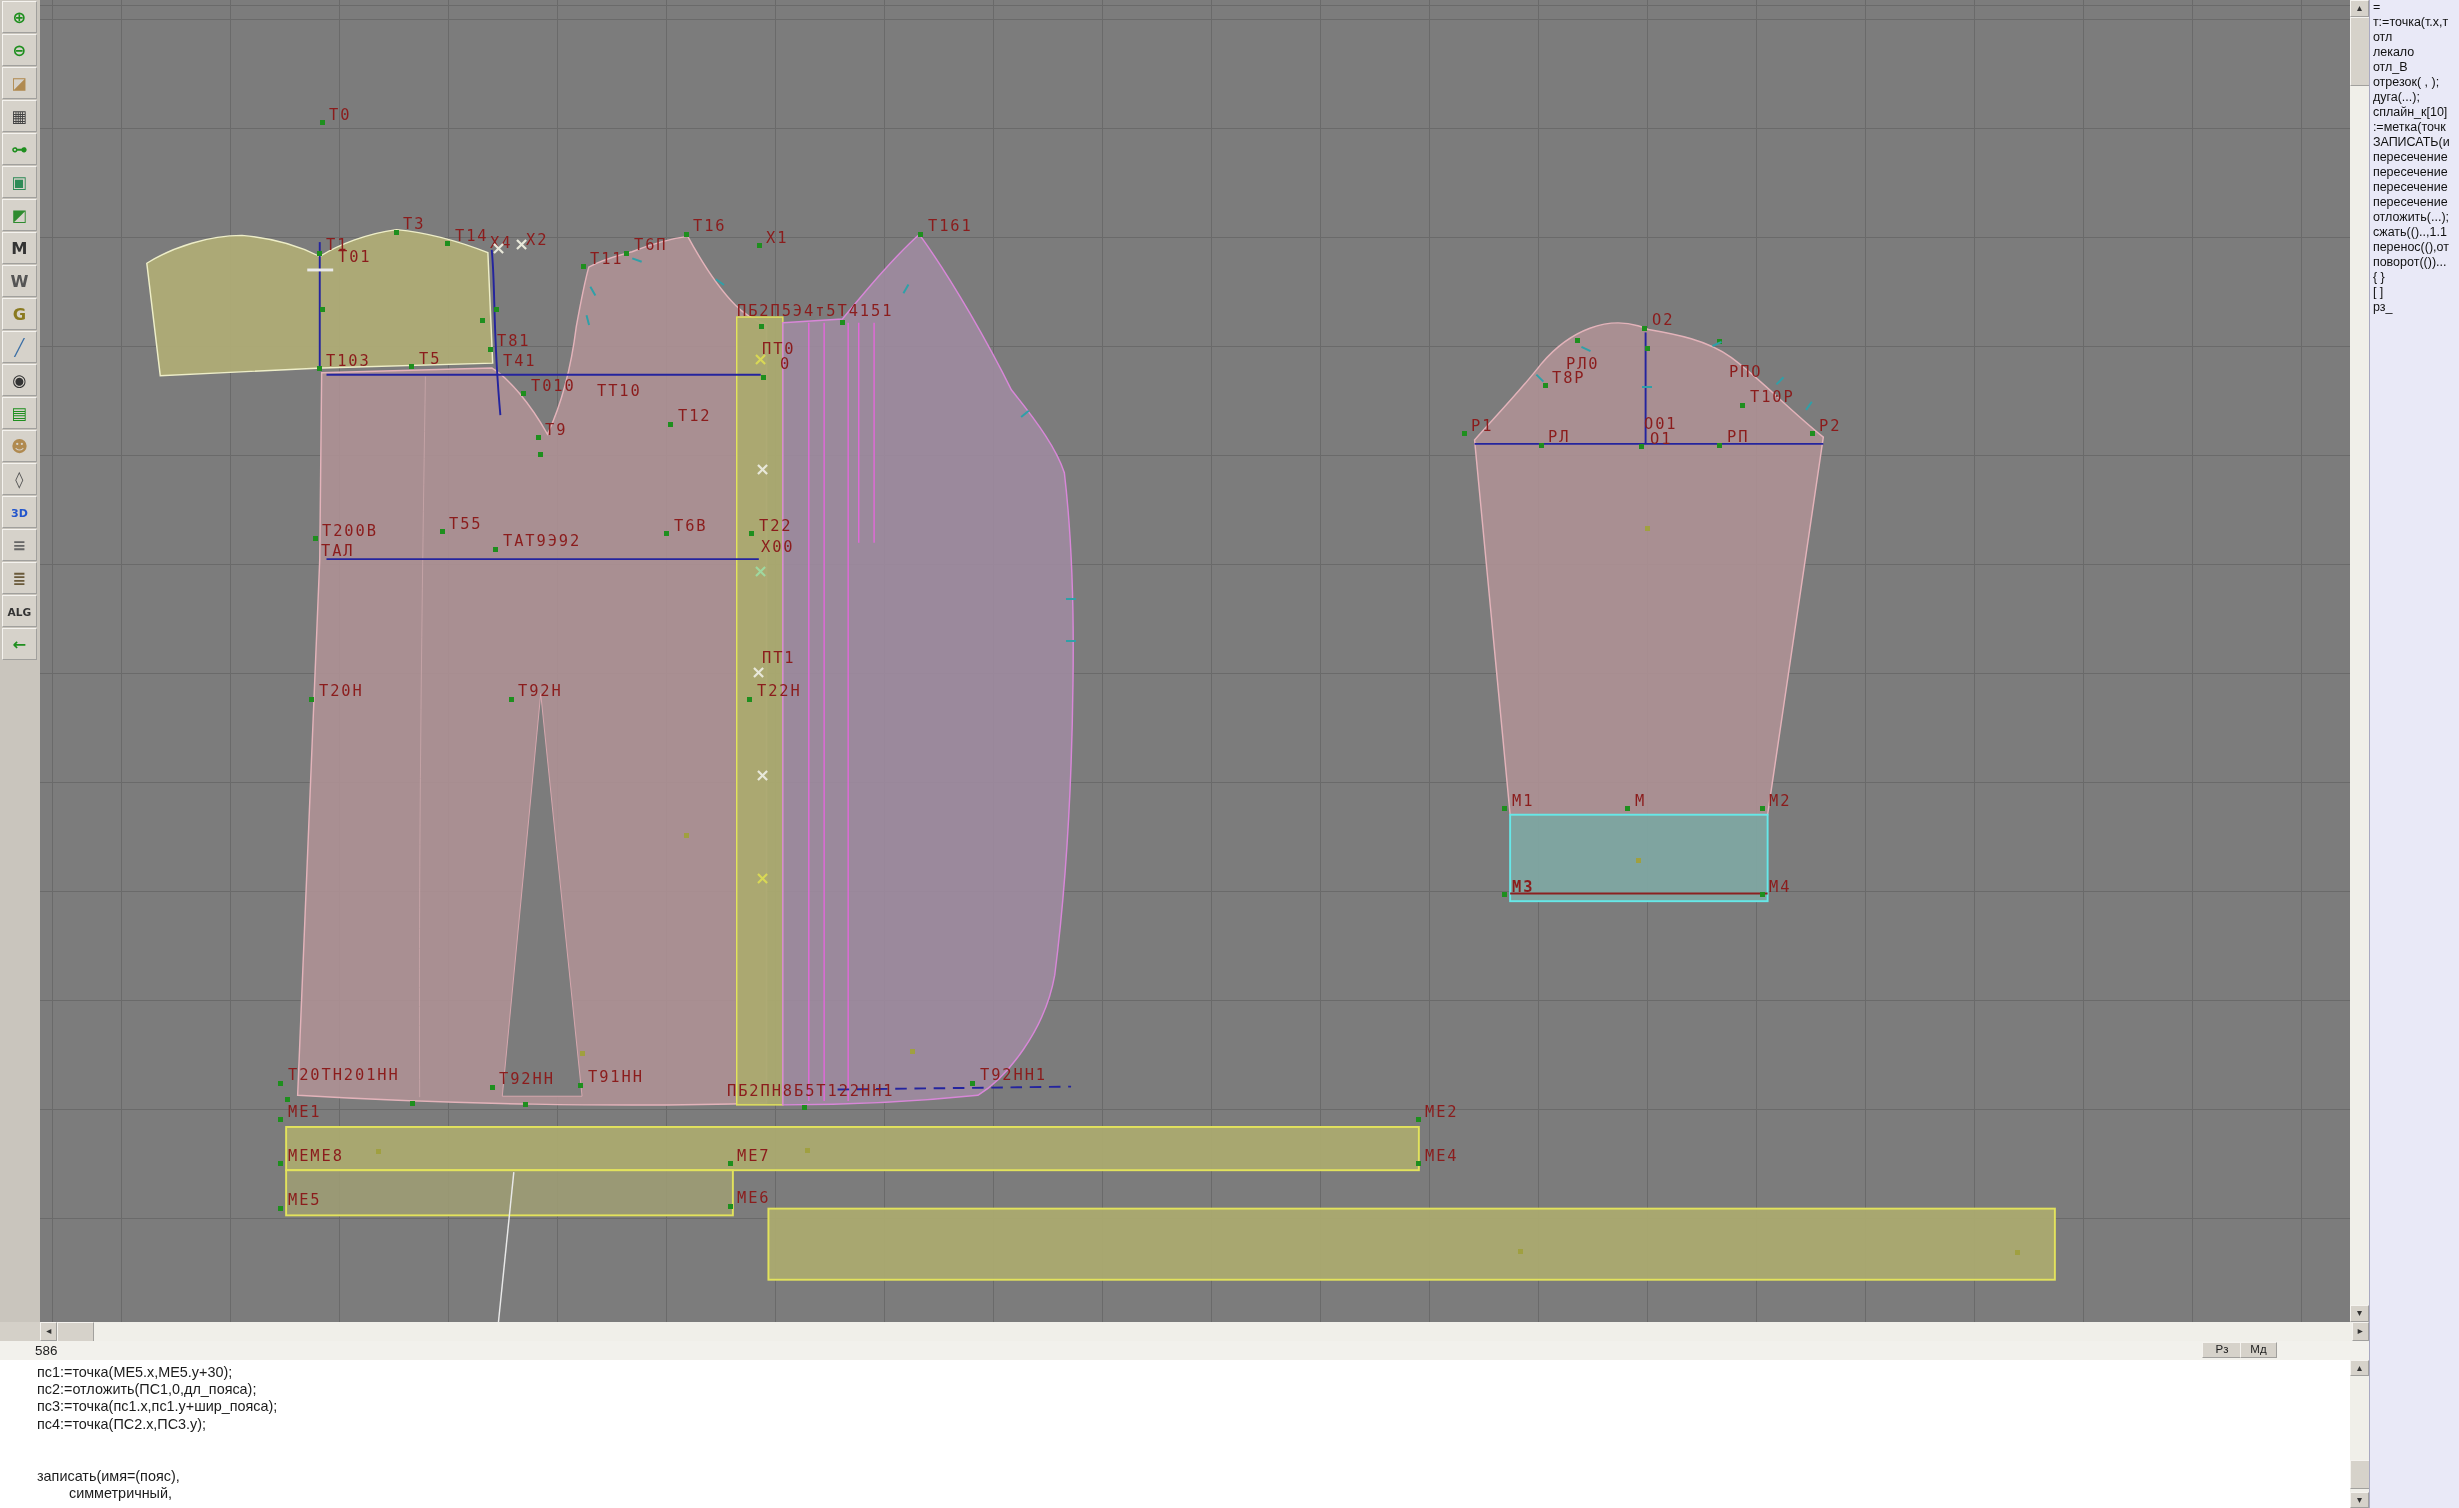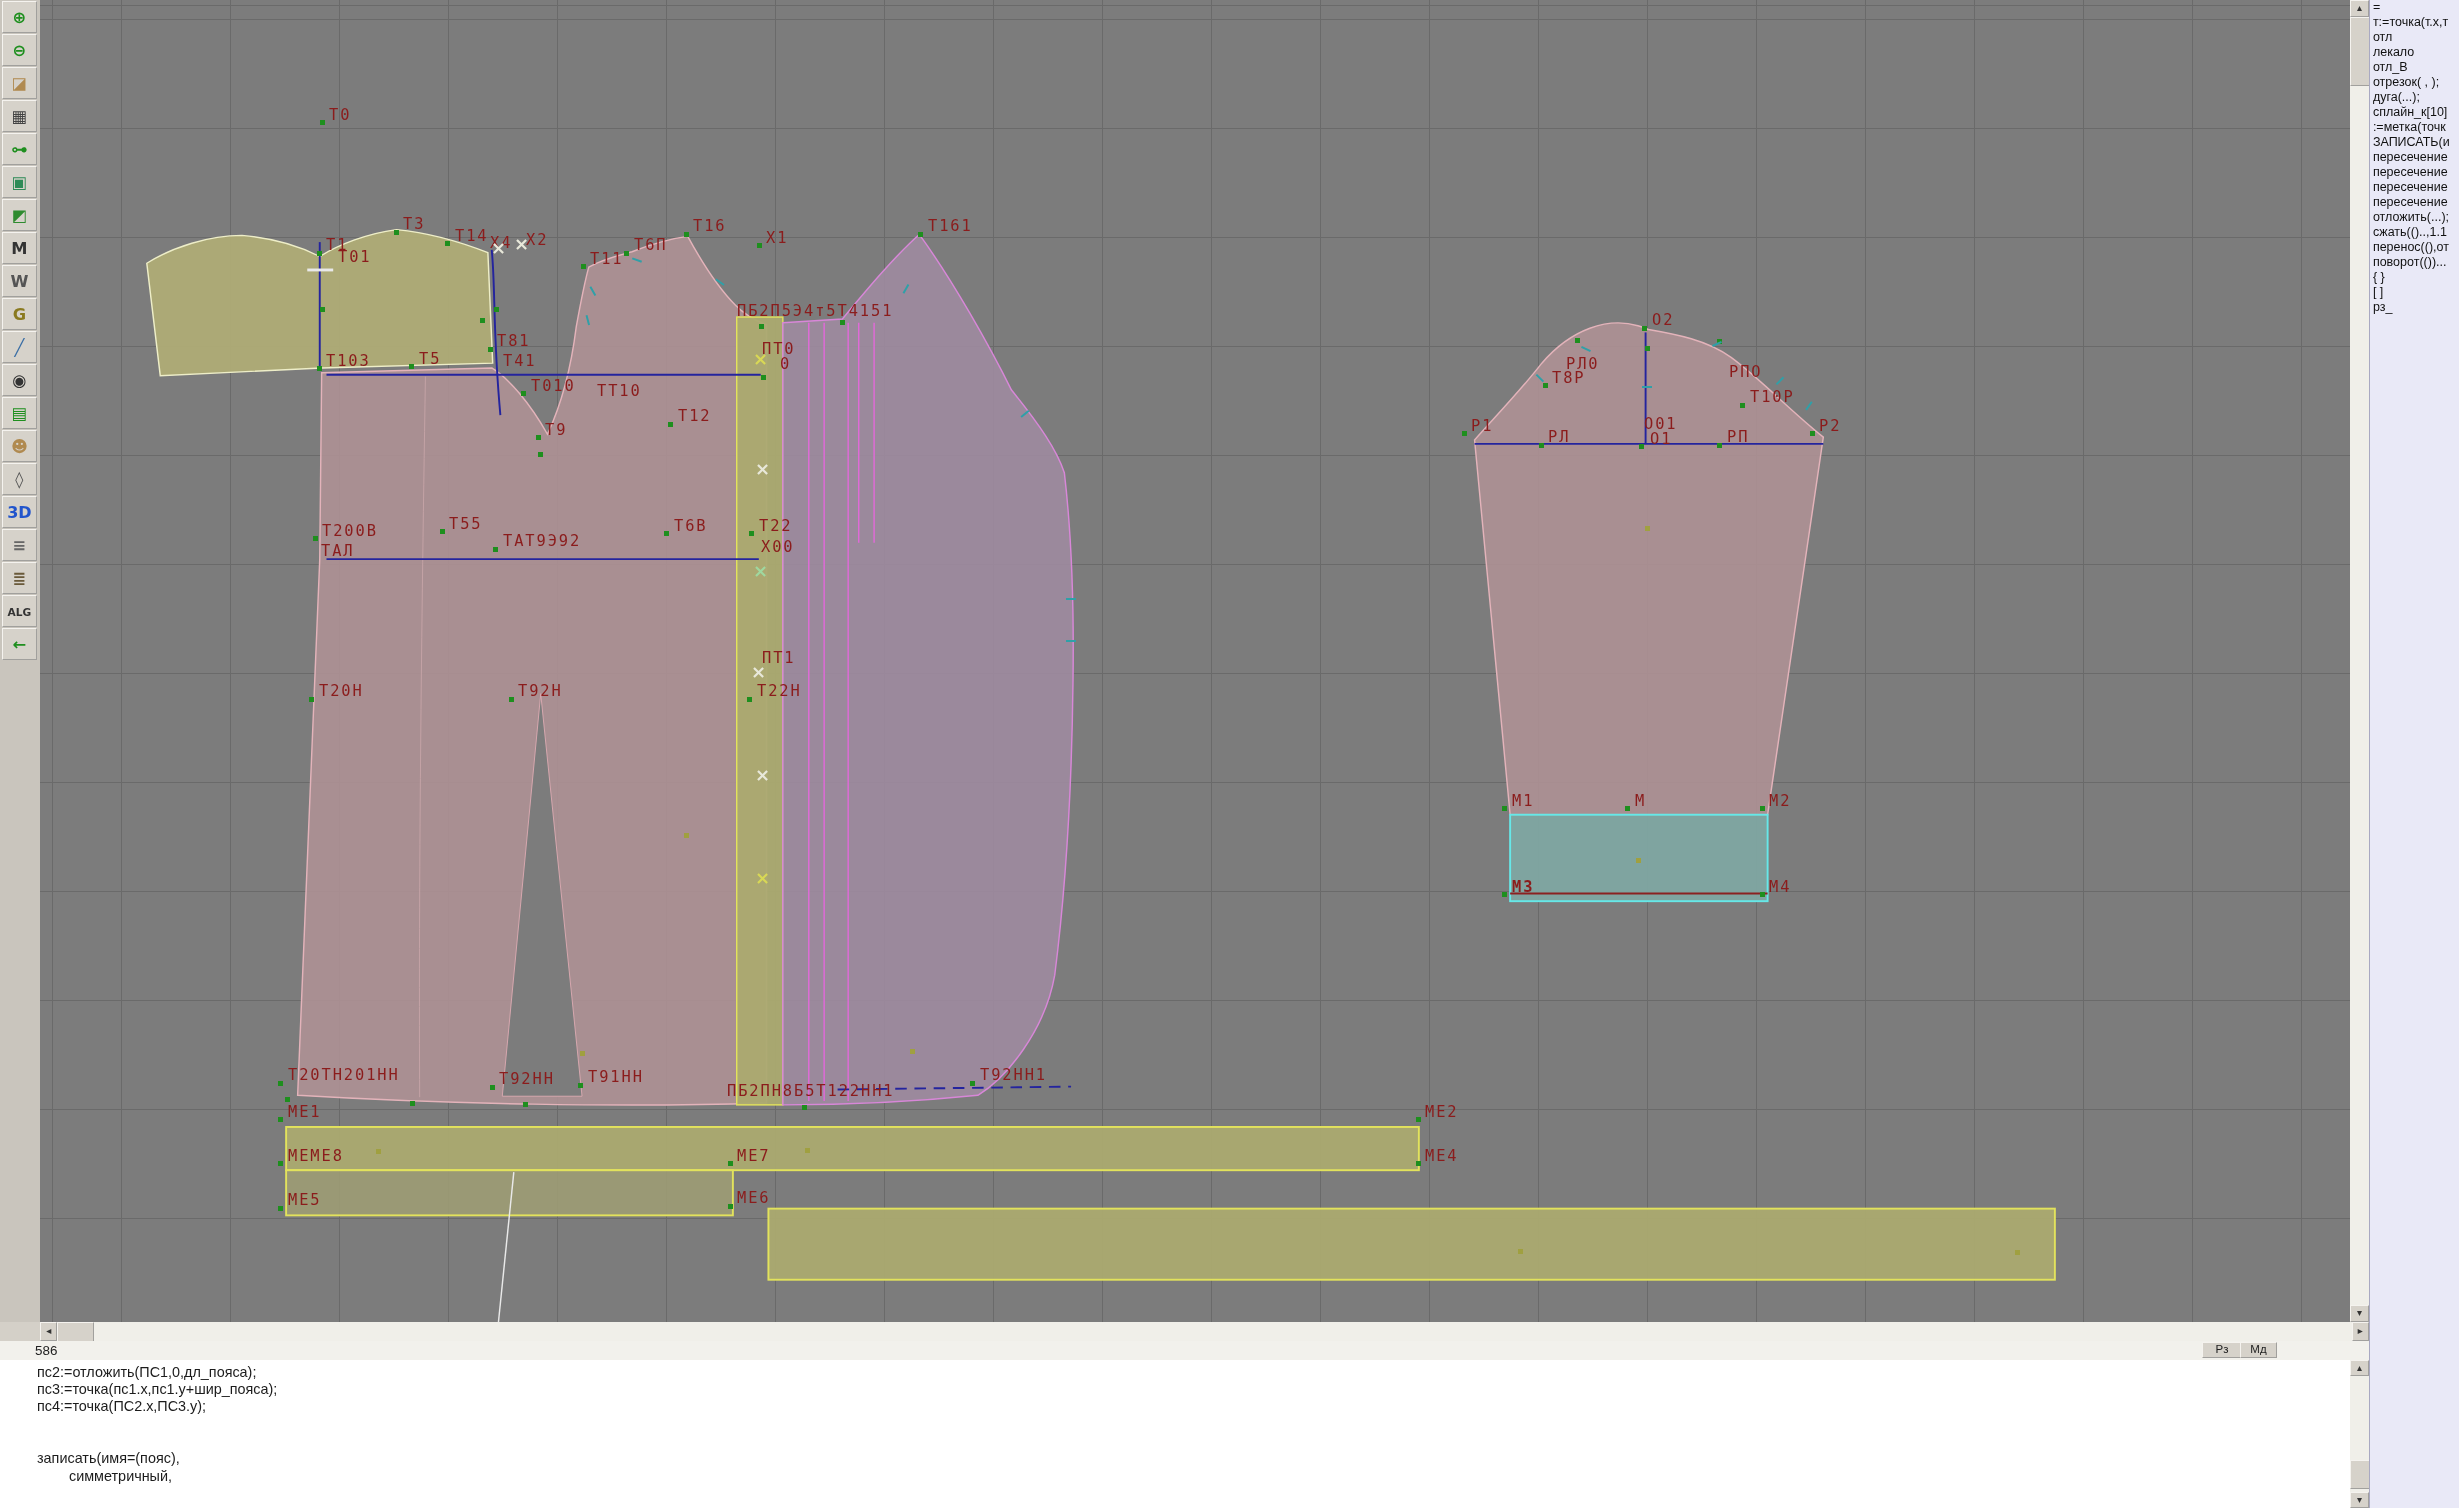--- a/index.html
+++ b/index.html
@@ -72,21 +72,21 @@
       <button class="tool"><span class="g" style="color: rgb(46, 139, 87); font-size: 16.3px;">▣</span></button>
       <button class="tool"><span class="g" style="color: rgb(46, 139, 46); font-size: 16.3px;">◩</span></button>
       <button class="tool"><span class="g" style="color: rgb(51, 51, 51); font-size: 16.3px;">M</span></button>
       <button class="tool"><span class="g" style="color: rgb(85, 85, 85); font-size: 16.3px;">W</span></button>
       <button class="tool"><span class="g" style="color: rgb(138, 122, 32); font-size: 16.3px;">G</span></button>
       <button class="tool"><span class="g" style="color: rgb(58, 110, 165); font-size: 16.3px;">╱</span></button>
       <button class="tool"><span class="g" style="color: rgb(51, 51, 51); font-size: 16.3px;">◉</span></button>
       <button class="tool"><span class="g" style="color: rgb(31, 143, 31); font-size: 16.3px;">▤</span></button>
       <button class="tool"><span class="g" style="color: rgb(176, 138, 80); font-size: 16.3px;">☻</span></button>
       <button class="tool"><span class="g" style="color: rgb(85, 85, 85); font-size: 16.3px;">◊</span></button>
-      <button class="tool"><span class="g" style="color: rgb(34, 85, 204); font-size: 16px;">3D</span></button>
+      <button class="tool"><span class="g" style="color: rgb(34, 85, 204); font-size: 11px;">3D</span></button>
       <button class="tool"><span class="g" style="color: rgb(102, 102, 102); font-size: 16.3px;">≡</span></button>
       <button class="tool"><span class="g" style="color: rgb(106, 90, 58); font-size: 16.3px;">≣</span></button>
       <button class="tool"><span class="g" style="color: rgb(51, 51, 51); font-size: 10.6px;">ALG</span></button>
       <button class="tool"><span class="g" style="color: rgb(31, 143, 31); font-size: 16.3px;">←</span></button>
     </div>
 
   <div id="canvas">
     <svg id="cv" width="2310" height="1322" viewBox="42 0 2404 1376">
 
       <path d="M153,274 C180,257 218,245 252,245 C288,248 316,258 333,267 C352,255 382,243 413,239 C444,242 480,252 508,263 L513,378 L335,383 L167,391 Z" stroke-width="1.5" fill-opacity="0.96" fill="#aeab76" stroke="#eeeec8"></path>
@@ -299,20 +299,21 @@
     <button class="sb-btn" style="right:0;top:0;width:17.3px;height:19px;">►</button>
   </div>
 
   <div id="statusrow">
     <span id="linenum">586</span>
     <button id="btn-rz" class="mini-btn">Рз</button>
     <button id="btn-md" class="mini-btn">Мд</button>
   </div>
 
   <div id="codepanel">
+      <div class="codeline">пс1:=точка(МЕ5.х,МЕ5.у+30);</div>
       <div class="codeline">пс2:=отложить(ПС1,0,дл_пояса);</div>
       <div class="codeline">пс3:=точка(пс1.х,пс1.у+шир_пояса);</div>
       <div class="codeline">пс4:=точка(ПС2.х,ПС3.у);</div>
       <div class="codeline"></div>
       <div class="codeline"></div>
       <div class="codeline">записать(имя=(пояс),</div>
       <div class="codeline">        симметричный,</div>
     </div>
 
   <div id="tscroll" class="sb">

